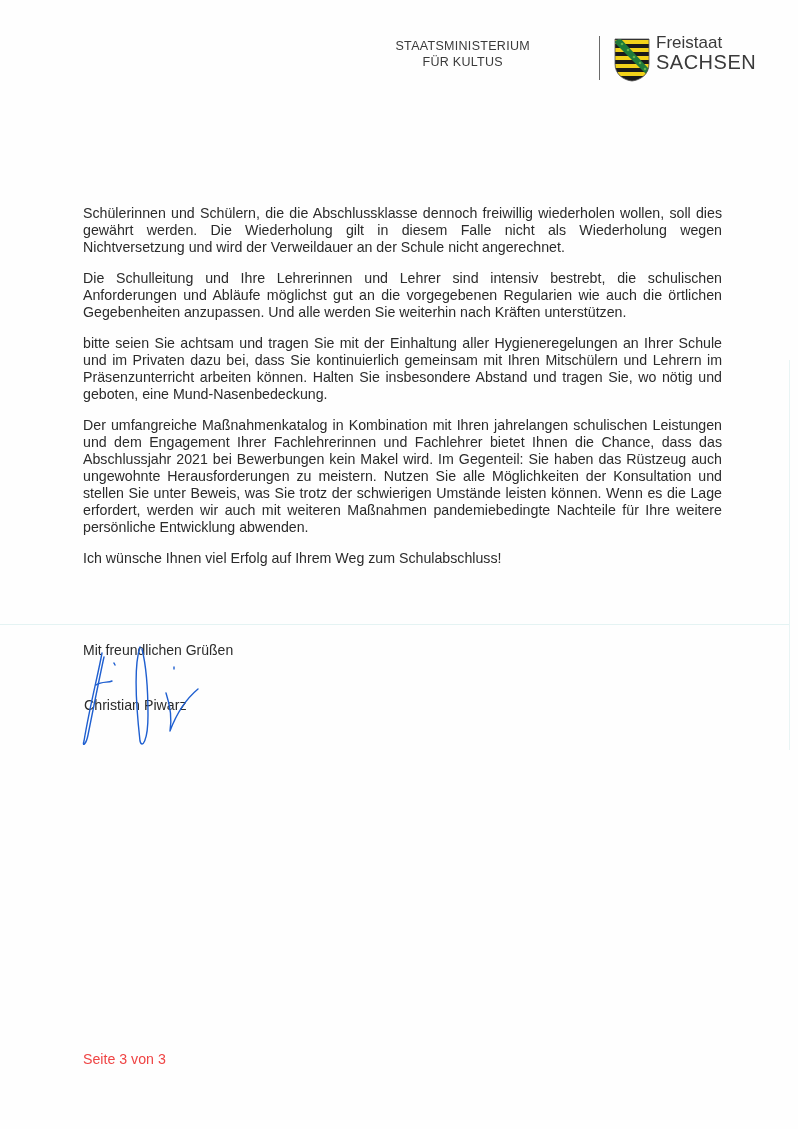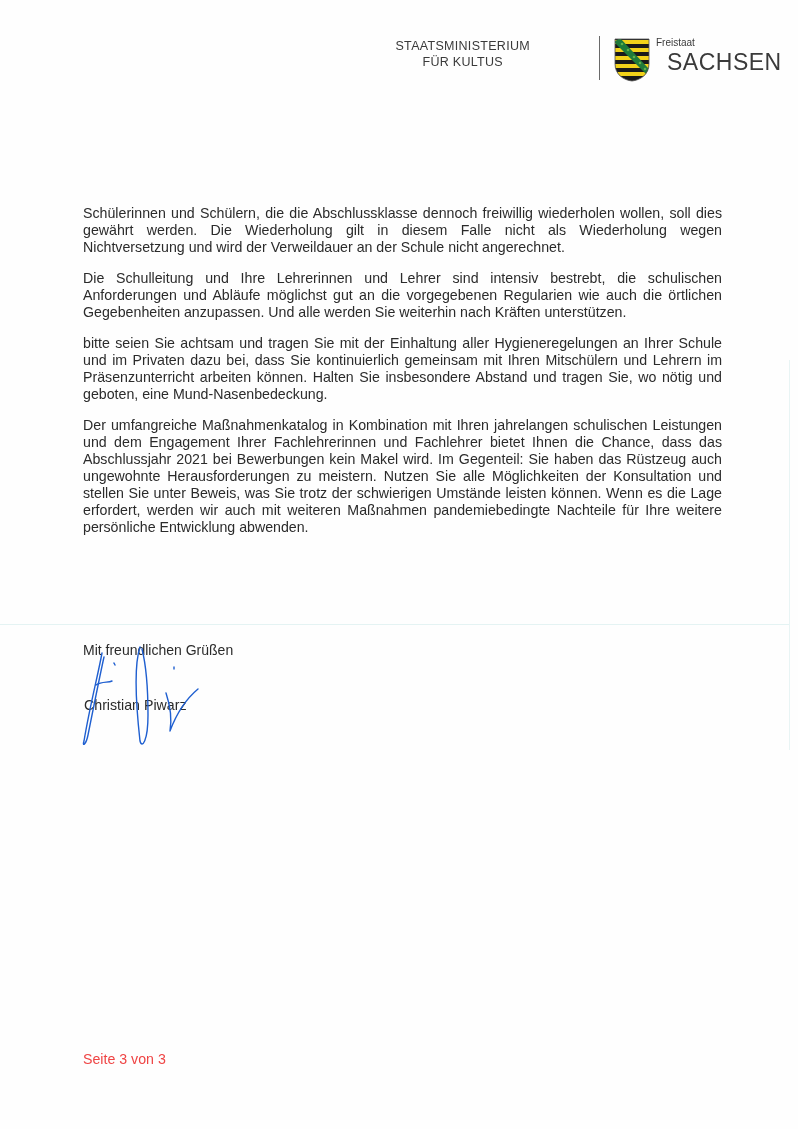--- a/index.html
+++ b/index.html
@@ -4,22 +4,22 @@
   <style>
     html, body { margin: 0; padding: 0; background: #ffffff; }
     body { width: 798px; height: 1129px; position: relative; overflow: hidden; font-family: "Liberation Sans", sans-serif; color: #2a2a2a; }
     .page { position: absolute; left: 0; top: 0; width: 798px; height: 1129px; background: #fefefe; }
     .header { position: absolute; top: 38px; left: 440px; width: 330px; height: 50px; }
     .ministry { position: absolute; right: 240px; top: 0; text-align: center; font-family: "Liberation Sans", sans-serif; font-size: 12.5px; letter-spacing: 0.3px; line-height: 16px; color: #3a3a3a; }
     .ministry div { white-space: nowrap; }
     .vdivider { position: absolute; left: 159px; top: -2px; width: 1px; height: 44px; background: #6a6a6a; }
     .crest { position: absolute; left: 174px; top: 0; width: 36px; height: 44px; }
     .state { position: absolute; left: 216px; top: -3px; color: #3a3a3a; }
-    .state .small { font-size: 10px; line-height: 15px; }
-    .state .big { font-size: 23px; line-height: 24px; letter-spacing: 0.5px; margin-left: 11px; }
+    .state .small { font-size: 17px; line-height: 15px; }
+    .state .big { font-size: 20px; line-height: 24px; letter-spacing: 0.5px; }
     .body-text { position: absolute; left: 83px; top: 205px; width: 643px; font-size: 14.2px; line-height: 17px; color: #2b2b2b; }
     .body-text p { margin: 0 4px 14px 0; text-align: justify; }
     .body-text p.left { text-align: left; }
     .closing { position: absolute; left: 83px; top: 642px; font-size: 14px; line-height: 17px; color: #2b2b2b; }
     .signature { position: absolute; left: 78px; top: 645px; width: 130px; height: 110px; }
     .signer { position: absolute; left: 84px; top: 697px; font-size: 14.2px; color: #2b2b2b; }
     .footer { position: absolute; left: 83px; top: 1051px; font-size: 14.2px; color: #ef4444; }
     .scanline-h { position: absolute; left: 0; top: 624px; width: 790px; height: 1px; background: #e4f3f3; }
     .scanline-v { position: absolute; left: 789px; top: 360px; width: 1px; height: 390px; background: #e8f4f4; }
   </style>
@@ -60,20 +60,21 @@
       <div class="small">Freistaat</div>
       <div class="big">SACHSEN</div>
     </div>
   </div>
 
   <div class="body-text">
     <p>Schülerinnen und Schülern, die die Abschlussklasse dennoch freiwillig wiederholen wollen, soll dies gewährt werden. Die Wiederholung gilt in diesem Falle nicht als Wiederholung wegen Nichtversetzung und wird der Verweildauer an der Schule nicht angerechnet.</p>
     <p>Die Schulleitung und Ihre Lehrerinnen und Lehrer sind intensiv bestrebt, die schulischen Anforderungen und Abläufe möglichst gut an die vorgegebenen Regularien wie auch die örtlichen Gegebenheiten anzupassen. Und alle werden Sie weiterhin nach Kräften unterstützen.</p>
     <p>bitte seien Sie achtsam und tragen Sie mit der Einhaltung aller Hygieneregelungen an Ihrer Schule und im Privaten dazu bei, dass Sie kontinuierlich gemeinsam mit Ihren Mitschülern und Lehrern im Präsenzunterricht arbeiten können. Halten Sie insbesondere Abstand und tragen Sie, wo nötig und geboten, eine Mund-Nasenbedeckung.</p>
     <p>Der umfangreiche Maßnahmenkatalog in Kombination mit Ihren jahrelangen schulischen Leistungen und dem Engagement Ihrer Fachlehrerinnen und Fachlehrer bietet Ihnen die Chance, dass das Abschlussjahr 2021 bei Bewerbungen kein Makel wird. Im Gegenteil: Sie haben das Rüstzeug auch ungewohnte Herausforderungen zu meistern. Nutzen Sie alle Möglichkeiten der Konsultation und stellen Sie unter Beweis, was Sie trotz der schwierigen Umstände leisten können. Wenn es die Lage erfordert, werden wir auch mit weiteren Maßnahmen pandemiebedingte Nachteile für Ihre weitere persönliche Entwicklung abwenden.</p>
+    <p class="left">Ich wünsche Ihnen viel Erfolg auf Ihrem Weg zum Schulabschluss!</p>
   </div>
 
   <div class="scanline-h"></div>
   <div class="scanline-v"></div>
 
   <div class="closing">Mit freundlichen Grüßen</div>
 
   <div class="signer">Christian Piwarz</div>
 
   <svg class="signature" viewBox="0 0 130 110">

